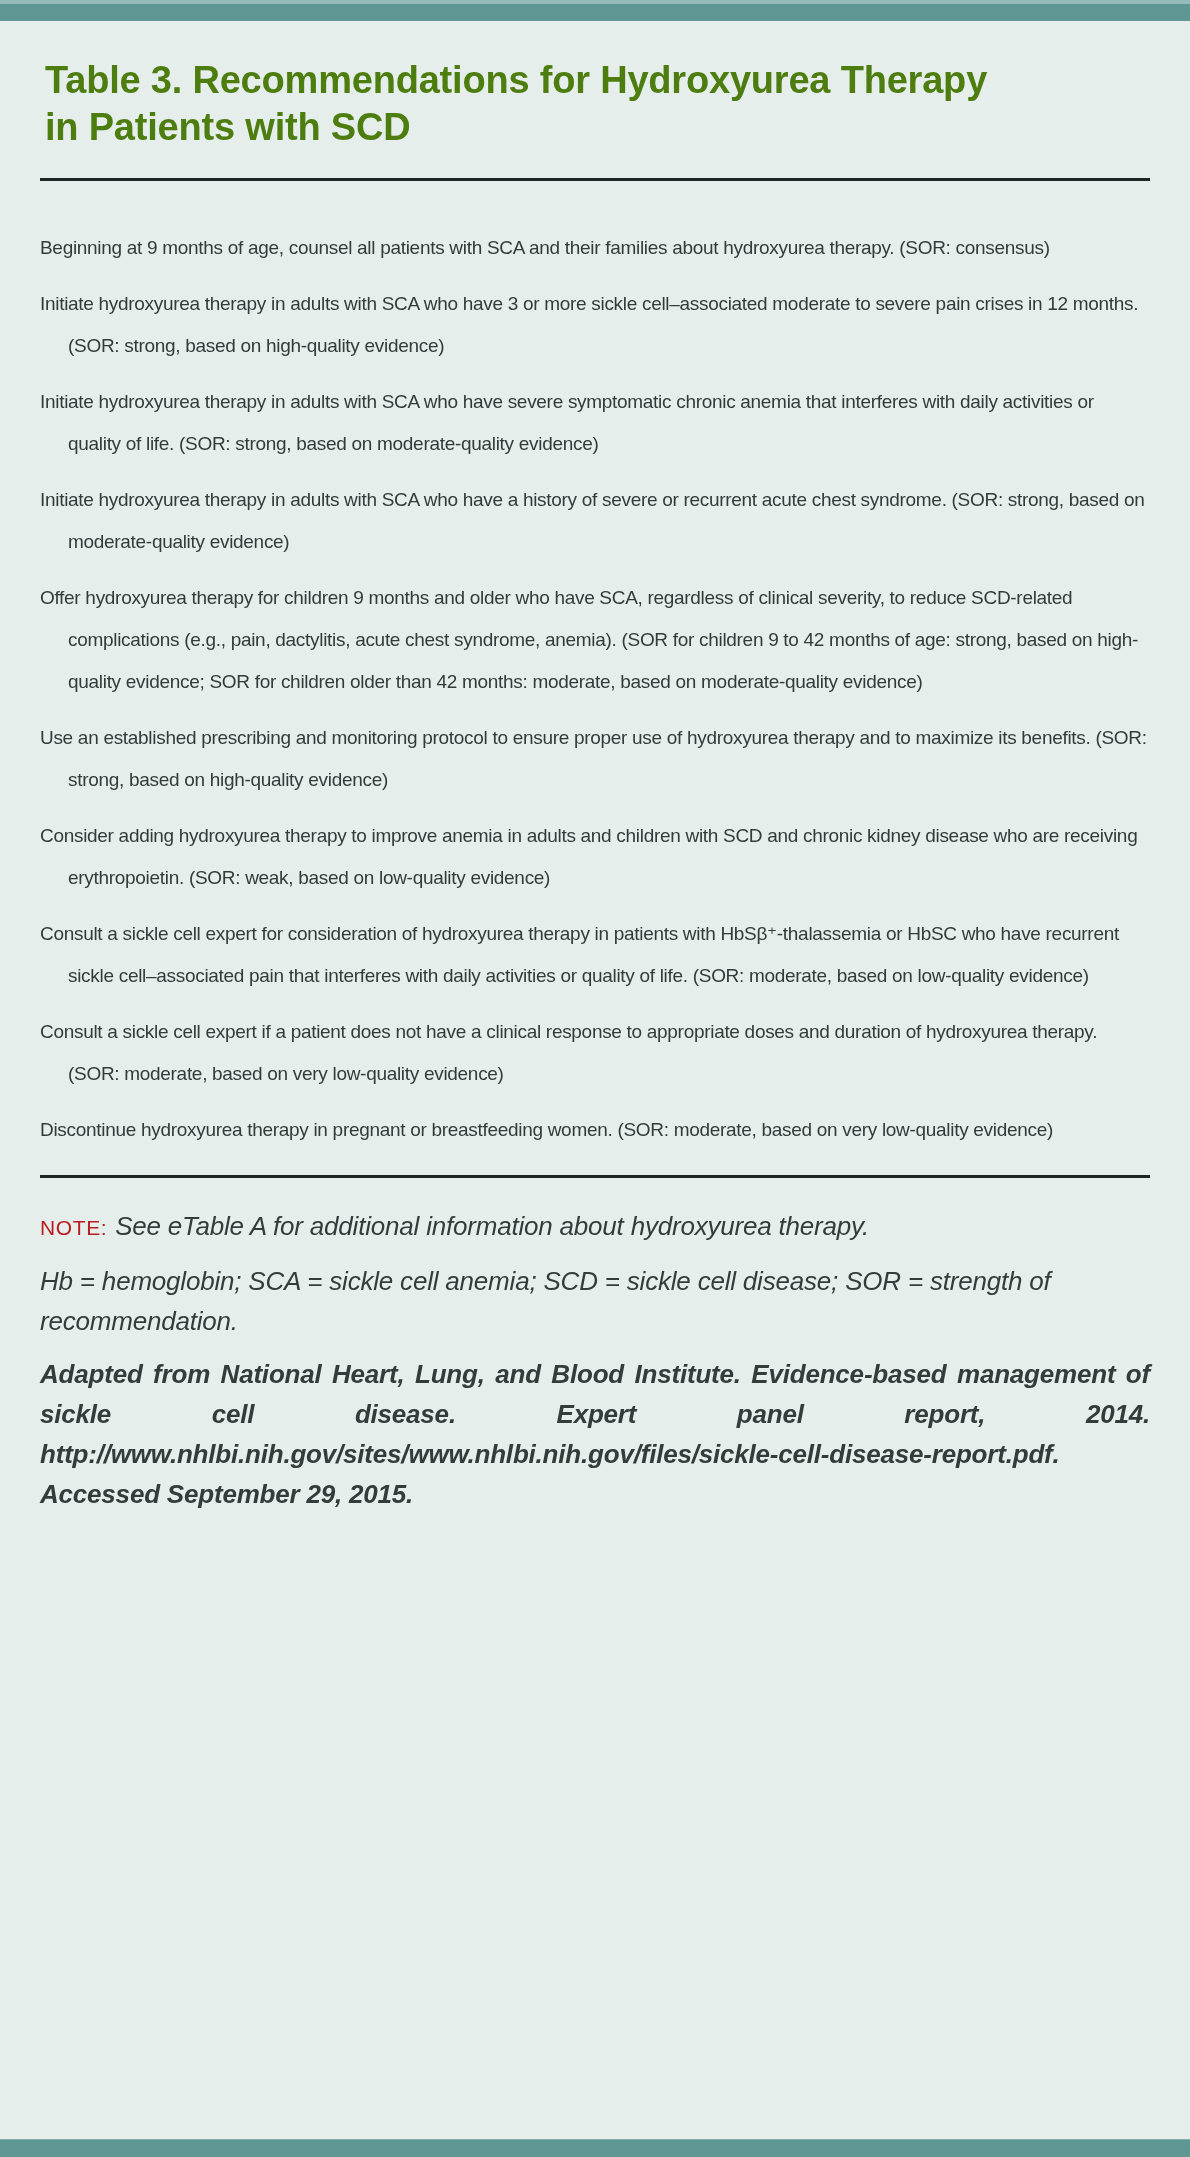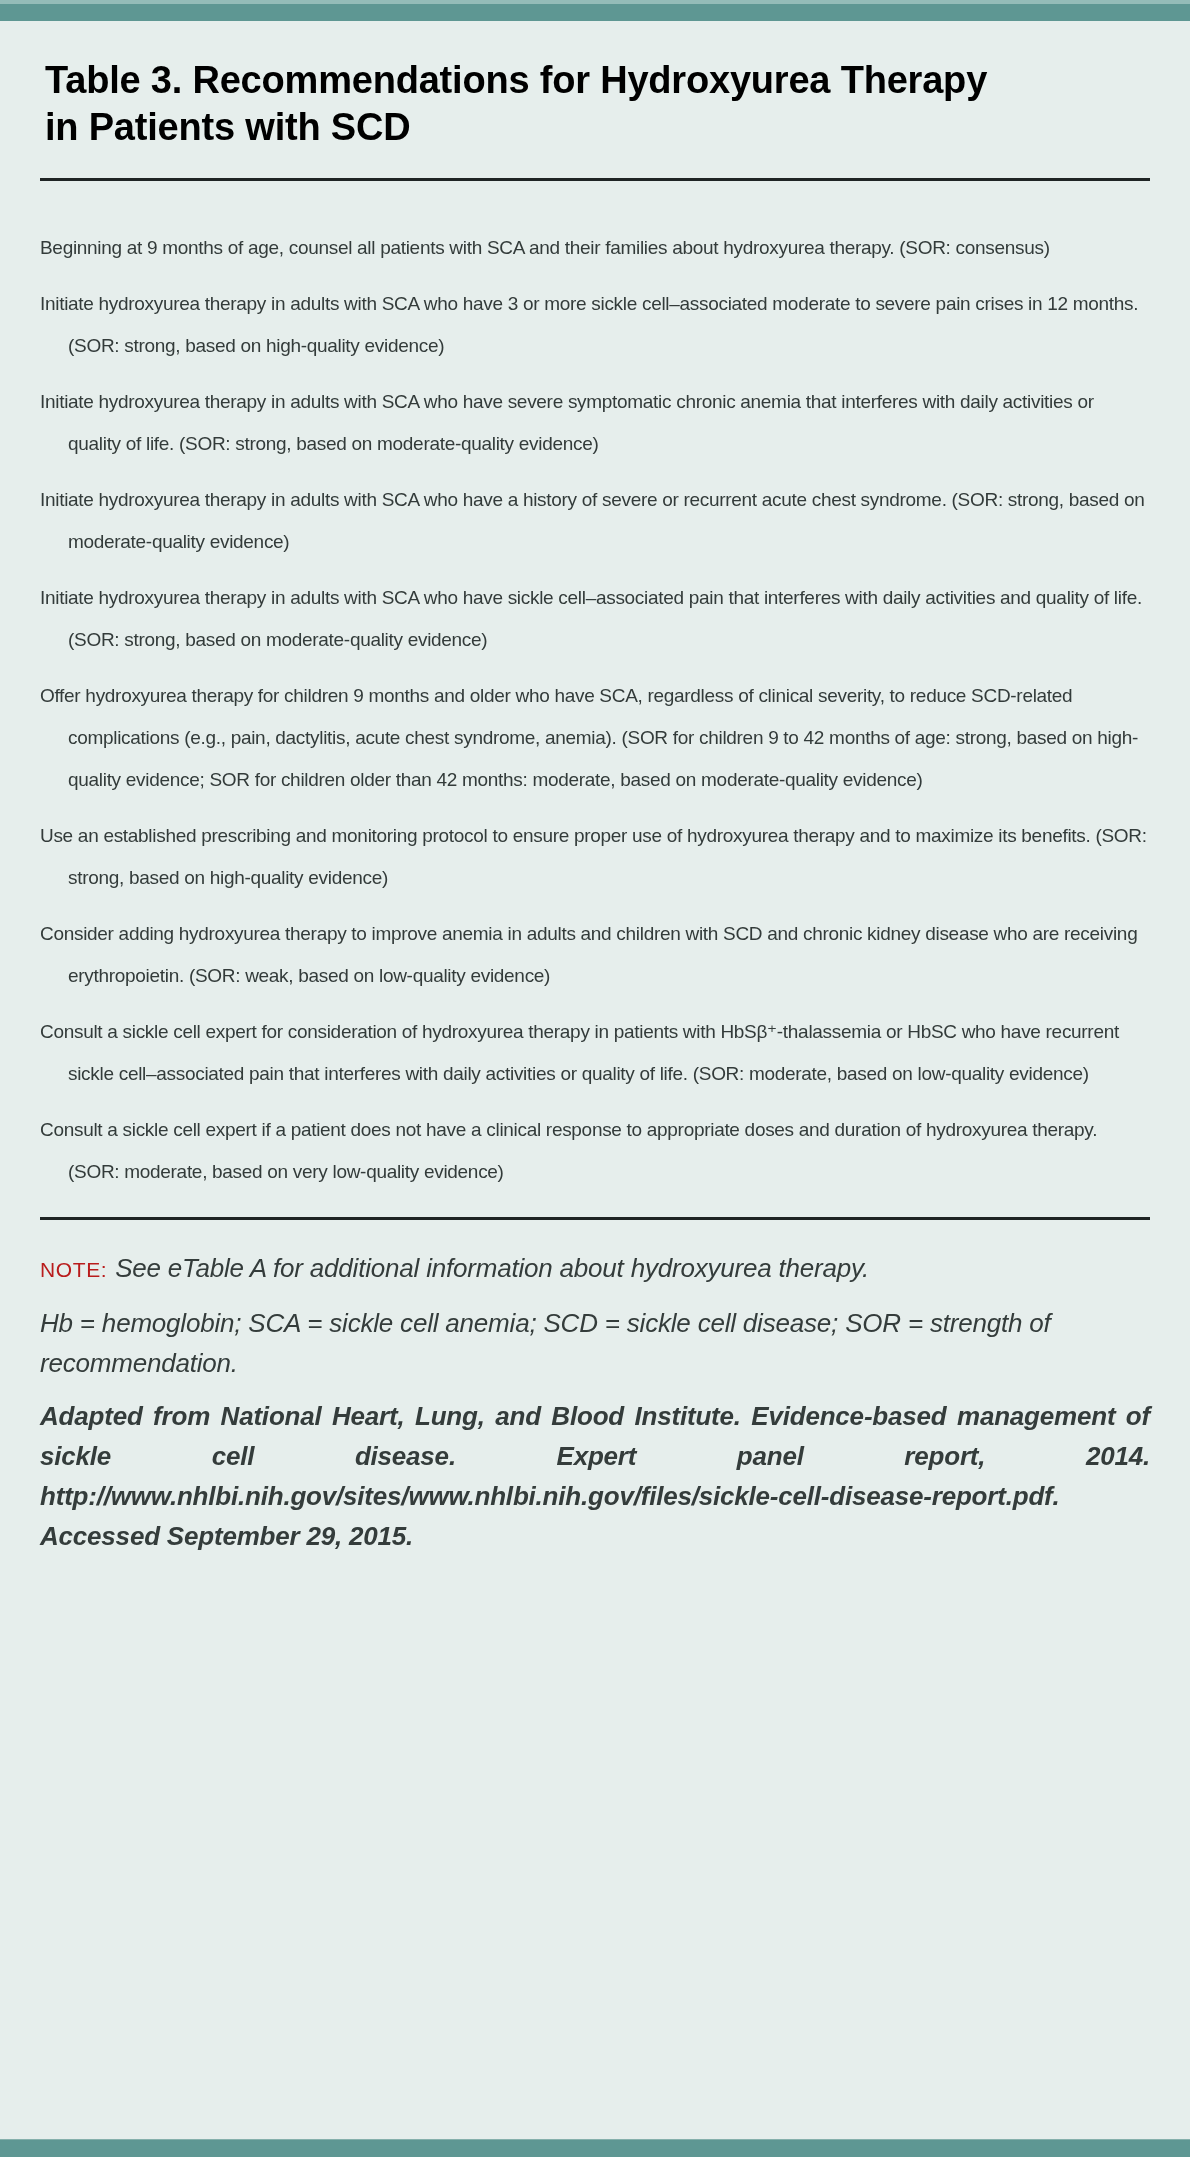--- a/index.html
+++ b/index.html
@@ -26,21 +26,21 @@
     flex: 1 1 auto;
     padding: 0 40px;
     overflow: hidden;
   }
   .table-title {
     margin: 36px 0 0 5px;
     max-width: 1060px;
     font-size: 38px;
     line-height: 47px;
     font-weight: bold;
-    color: #000000;
+    color: #4d7c0f;
     letter-spacing: -0.2px;
     white-space: pre-line;
   }
   .rule {
     border: none;
     border-top: 3px solid #1f2424;
     margin-top: 27px;
   }
   .recs { margin-top: 46px; }
   .rec {
@@ -81,26 +81,26 @@
     <h1 class="table-title">Table 3. Recommendations for Hydroxyurea Therapy
 in Patients with SCD</h1>
 
     <hr class="rule first">
 
     <div class="recs">
       <p class="rec">Beginning at 9 months of age, counsel all patients with SCA and their families about hydroxyurea therapy. (SOR: consensus)</p>
       <p class="rec">Initiate hydroxyurea therapy in adults with SCA who have 3 or more sickle cell–associated moderate to severe pain crises in 12 months. (SOR: strong, based on high-quality evidence)</p>
       <p class="rec">Initiate hydroxyurea therapy in adults with SCA who have severe symptomatic chronic anemia that interferes with daily activities or quality of life. (SOR: strong, based on moderate-quality evidence)</p>
       <p class="rec">Initiate hydroxyurea therapy in adults with SCA who have a history of severe or recurrent acute chest syndrome. (SOR: strong, based on moderate-quality evidence)</p>
-      <p class="rec">Initiate hydroxyurea therapy in adults with SCA who have sickle cell–associated pain that interferes with daily activities and quality of life. (SOR: strong, based on moderate-quality evidence)</p>
       <p class="rec">Offer hydroxyurea therapy for children 9 months and older who have SCA, regardless of clinical severity, to reduce SCD-related complications (e.g., pain, dactylitis, acute chest syndrome, anemia). (SOR for children 9 to 42 months of age: strong, based on high-quality evidence; SOR for children older than 42 months: moderate, based on moderate-quality evidence)</p>
       <p class="rec">Use an established prescribing and monitoring protocol to ensure proper use of hydroxyurea therapy and to maximize its benefits. (SOR: strong, based on high-quality evidence)</p>
       <p class="rec">Consider adding hydroxyurea therapy to improve anemia in adults and children with SCD and chronic kidney disease who are receiving erythropoietin. (SOR: weak, based on low-quality evidence)</p>
       <p class="rec">Consult a sickle cell expert for consideration of hydroxyurea therapy in patients with HbSβ⁺-thalassemia or HbSC who have recurrent sickle cell–associated pain that interferes with daily activities or quality of life. (SOR: moderate, based on low-quality evidence)</p>
       <p class="rec">Consult a sickle cell expert if a patient does not have a clinical response to appropriate doses and duration of hydroxyurea therapy. (SOR: moderate, based on very low-quality evidence)</p>
+      <p class="rec">Discontinue hydroxyurea therapy in pregnant or breastfeeding women. (SOR: moderate, based on very low-quality evidence)</p>
     </div>
 
     <hr class="rule second">
 
     <div class="footnotes">
       <p class="fn note-line">
         <span class="note-label">NOTE:</span><span>See eTable A for additional information about hydroxyurea therapy.</span>
       </p>
       <p class="fn abbr">Hb = hemoglobin; SCA = sickle cell anemia; SCD = sickle cell disease; SOR = strength of recommendation.</p>
       <p class="fn source">Adapted from National Heart, Lung, and Blood Institute. Evidence-based management of sickle cell disease. Expert panel report, 2014. http://www.nhlbi.nih.gov/sites/www.nhlbi.nih.gov/files/sickle-cell-disease-report.pdf. Accessed September 29, 2015.</p>

